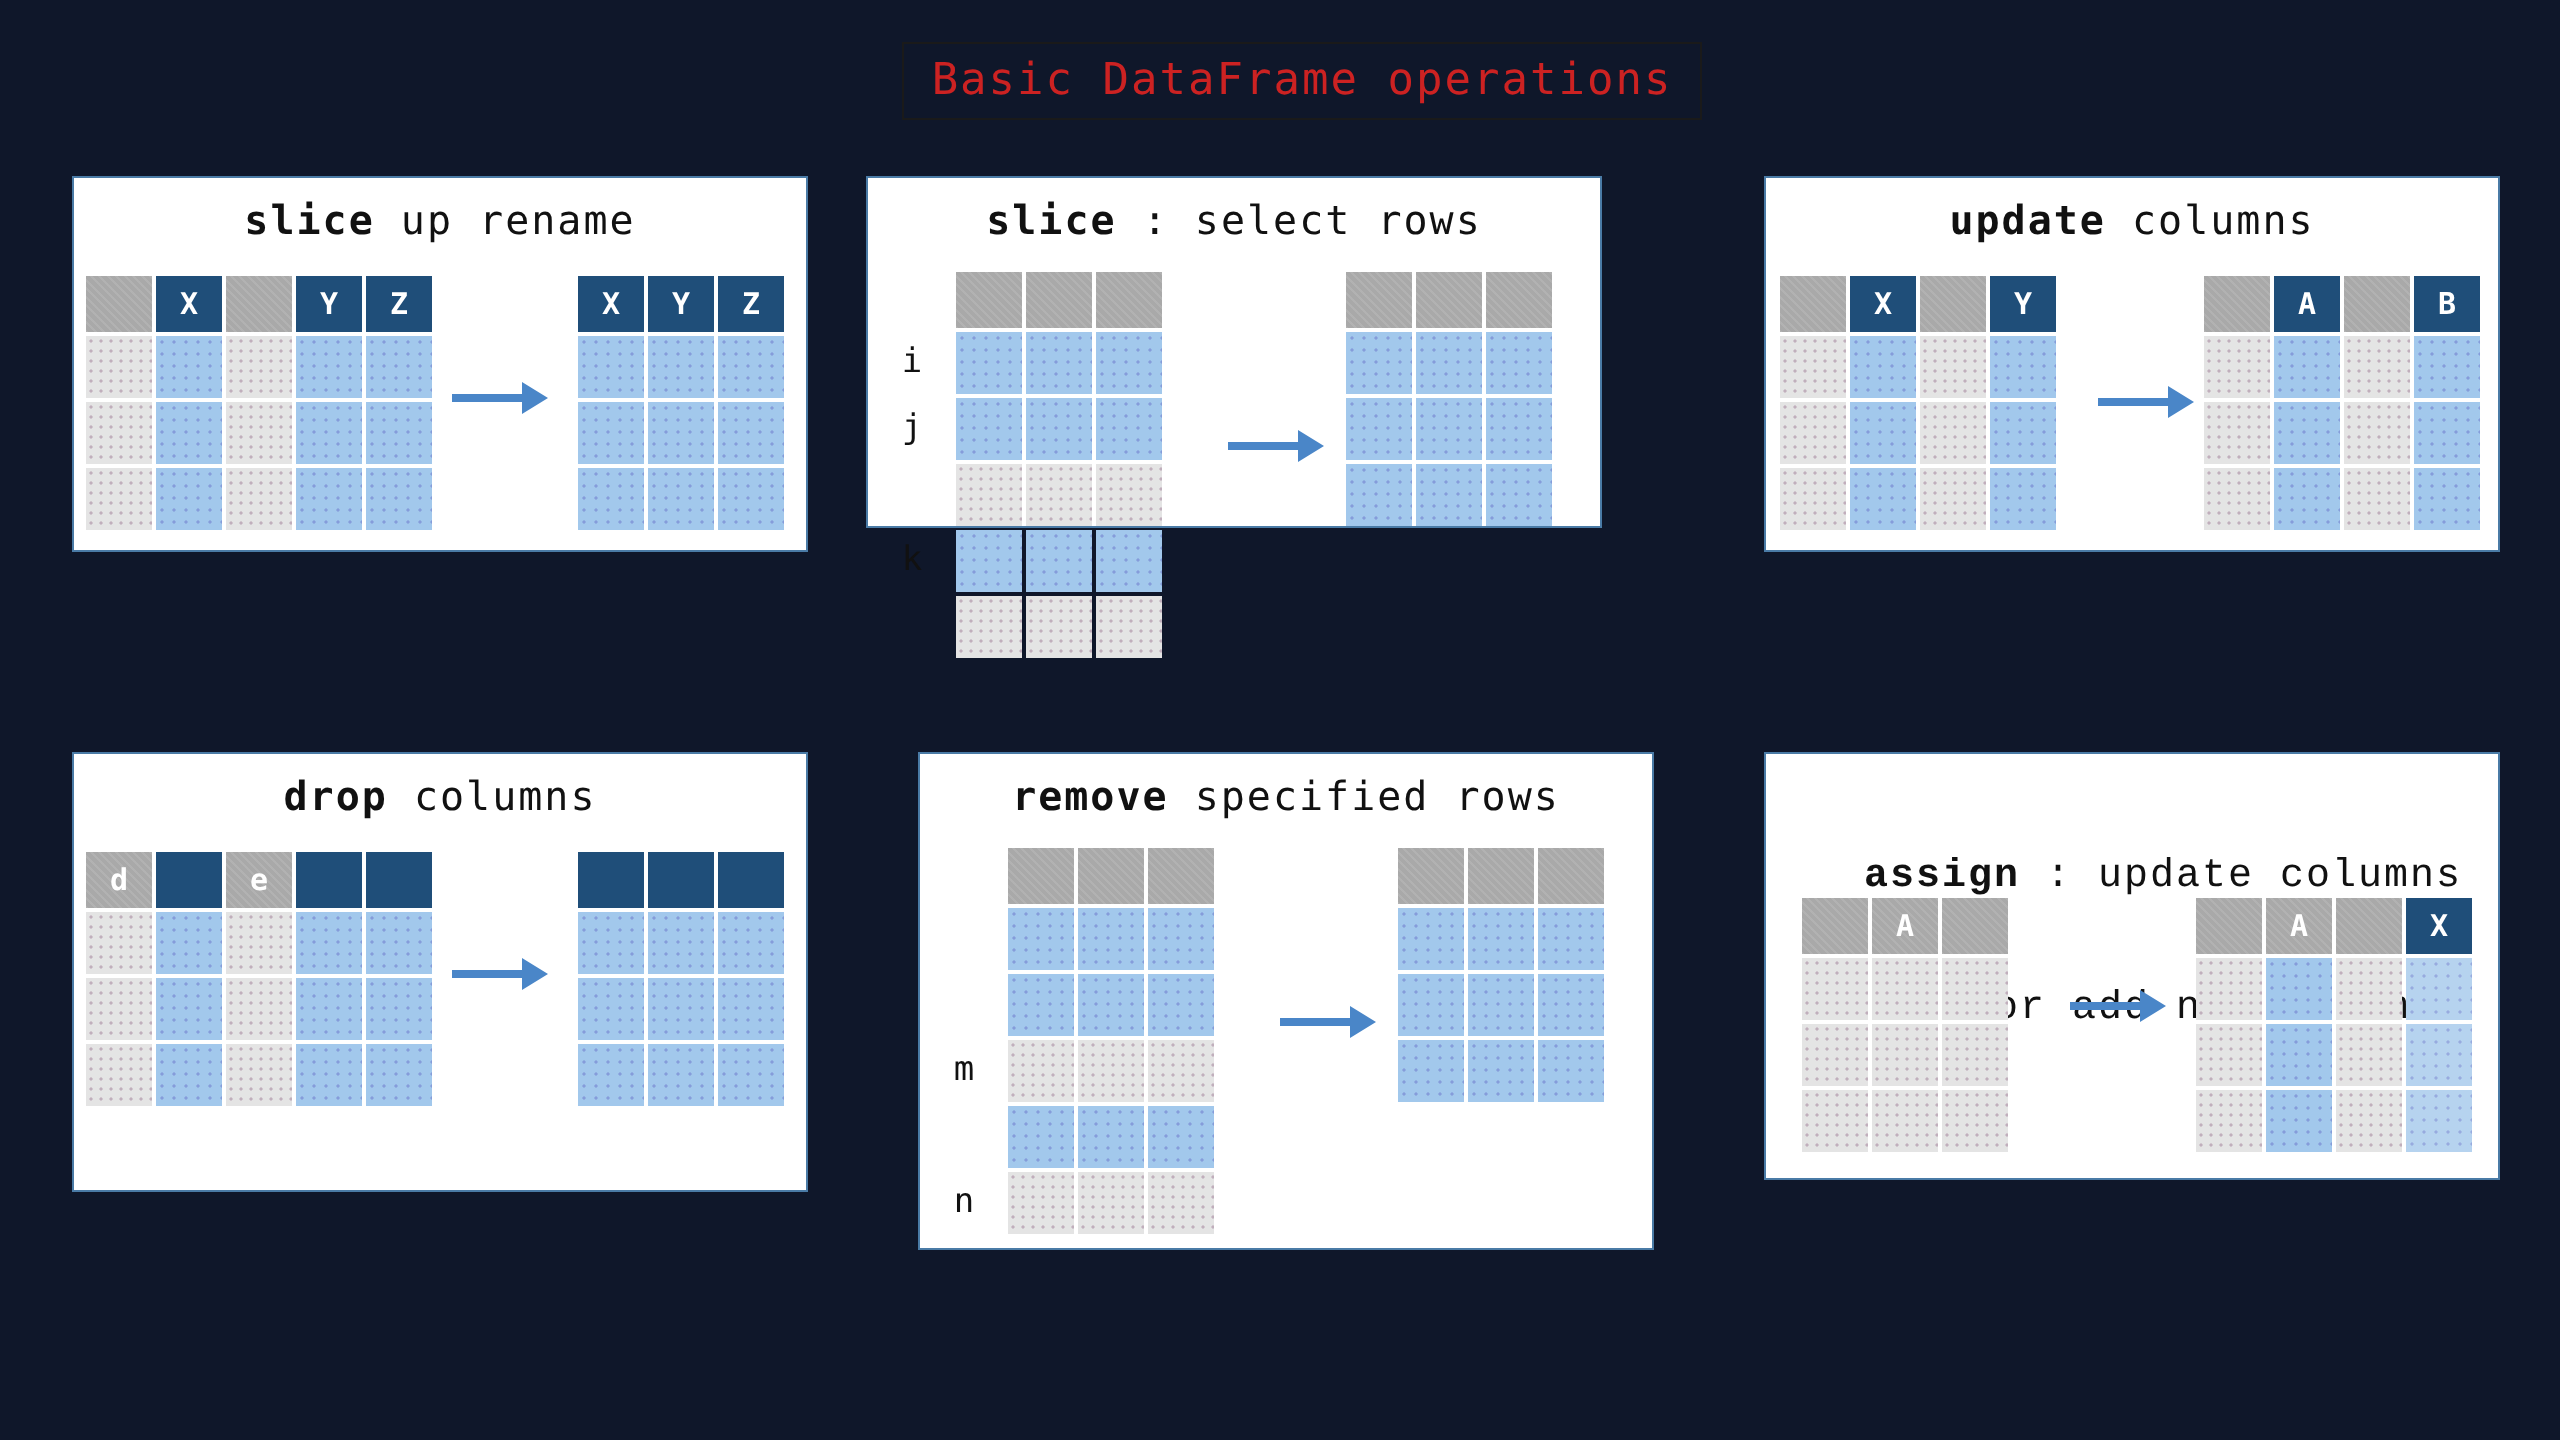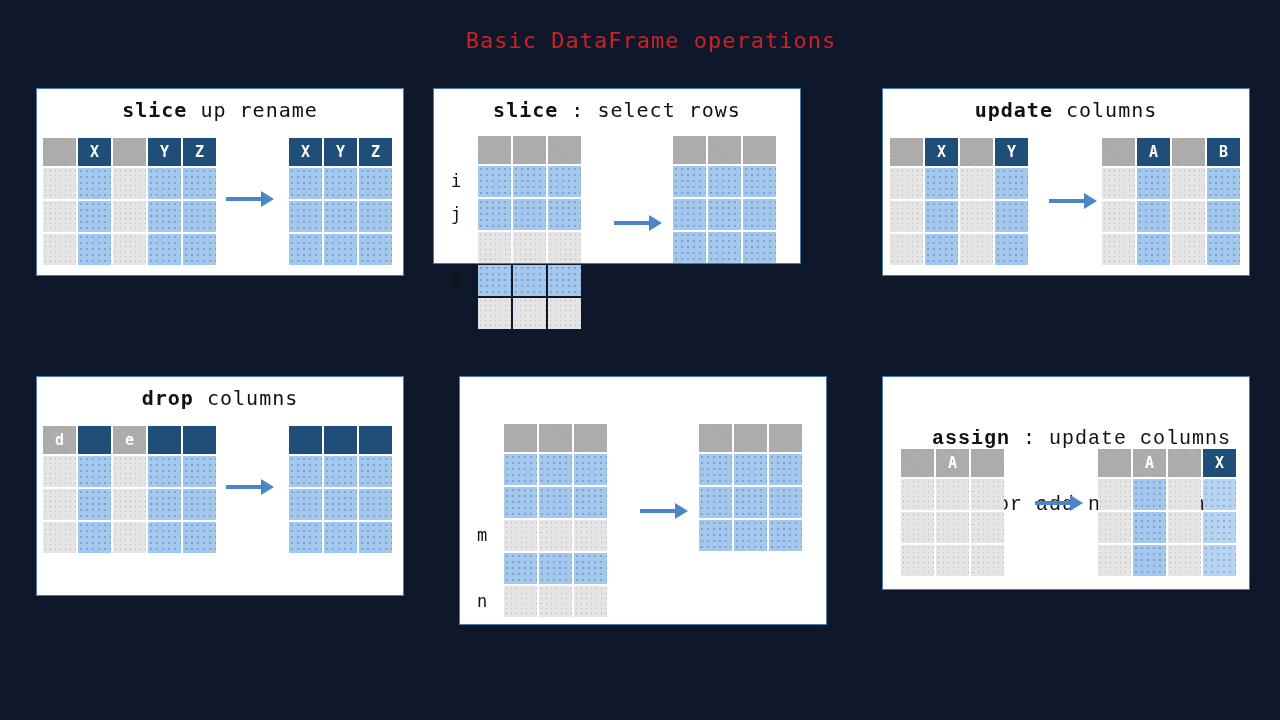--- a/index.html
+++ b/index.html
@@ -231,20 +231,21 @@
         <div class="cell bc bb"></div>
         <div class="cell bc bb"></div>
         <div class="cell bc bb"></div>
         <div class="cell bc bb"></div>
         <div class="cell bc bb"></div>
         <div class="cell bc bb"></div>
       </div>
   </section>
 
   <section class="panel" style="left:459px; top:376px; width:368px; height:249px;">
+    <h2 class="panel-title"><b>remove</b><span> specified rows</span></h2>
     <div class="labels" style="left:8px; top:47px;">
         <div class="row-label" style="top: 101px;">m</div>
         <div class="row-label" style="top: 167px;">n</div>
       </div>
     <div class="tbl" style="left: 44px; top: 47px; grid-template-columns: repeat(3, 33px);">
         <div class="cell hc hg"></div>
         <div class="cell hc hg"></div>
         <div class="cell hc hg"></div>
         <div class="cell bc bb"></div>
         <div class="cell bc bb"></div>

